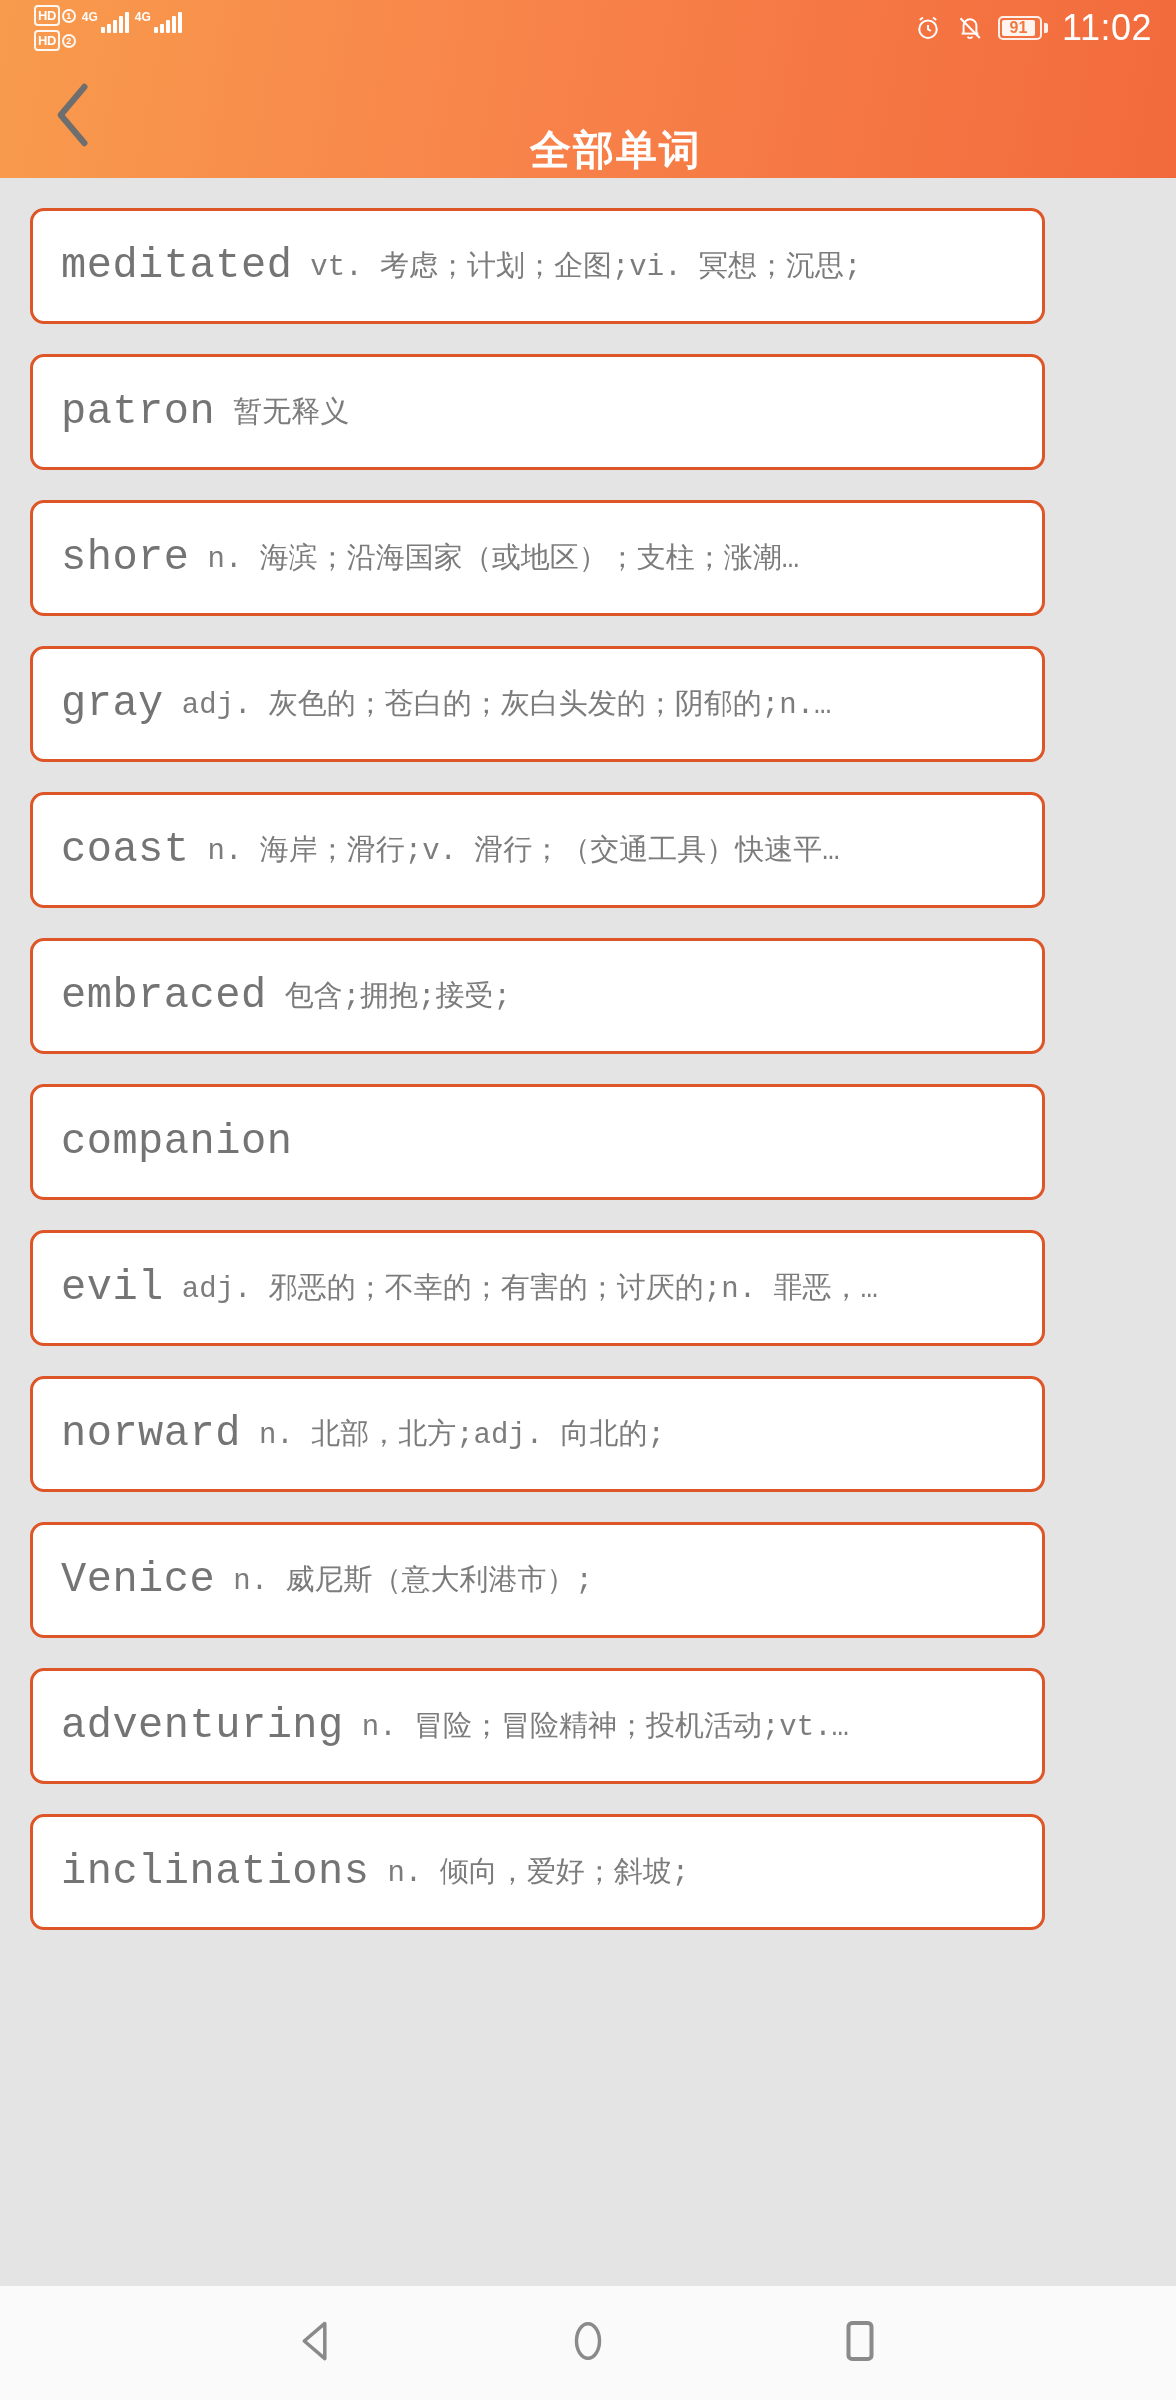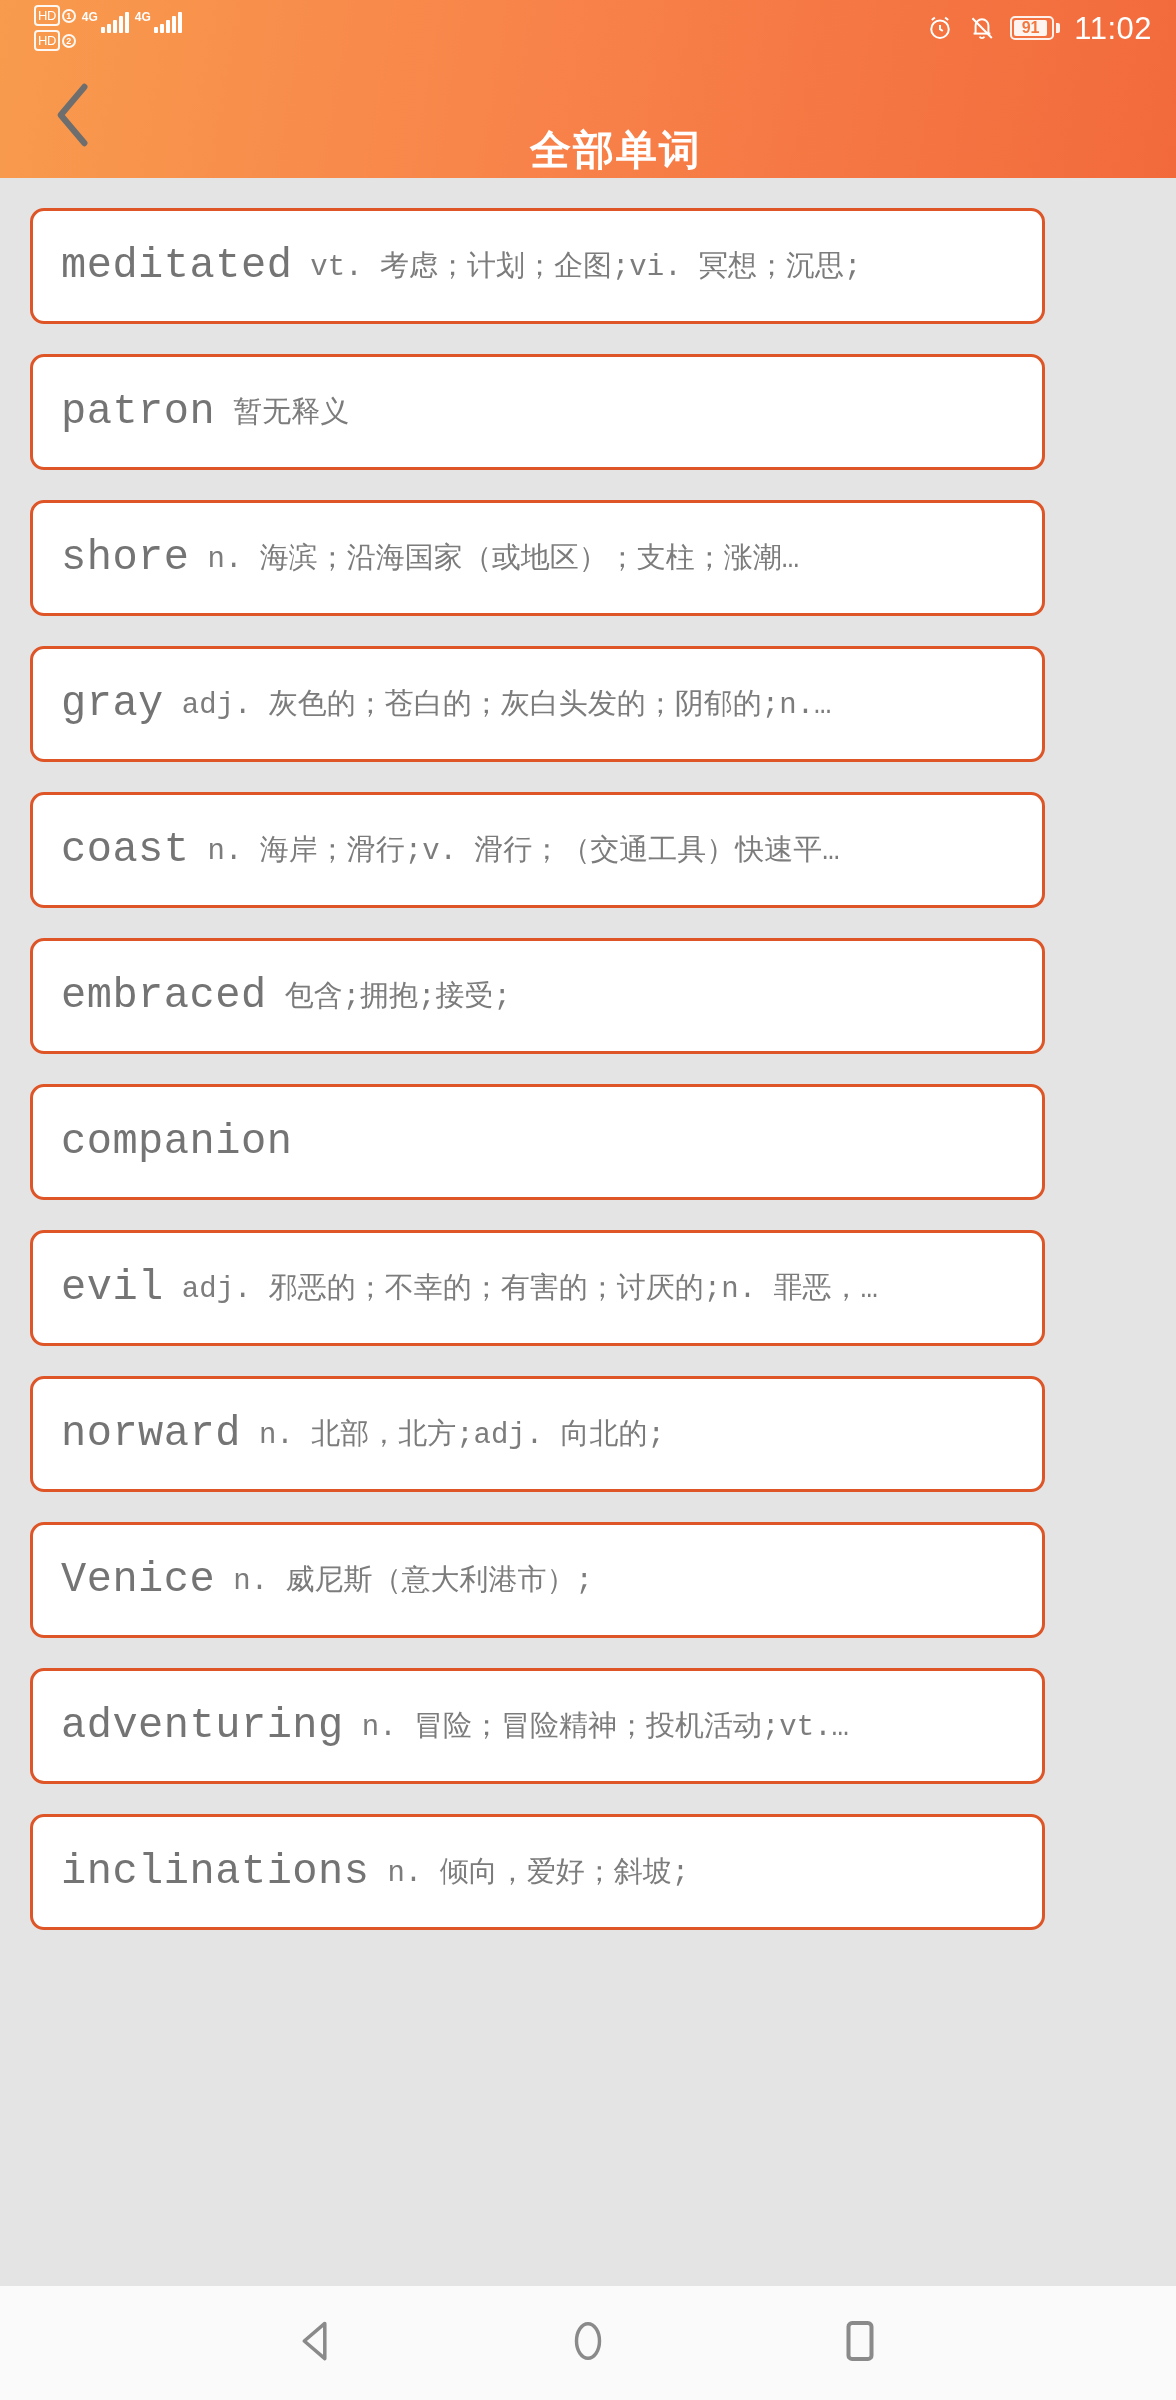--- a/index.html
+++ b/index.html
@@ -20,21 +20,21 @@
     display:flex; align-items:center; justify-content:space-between;
     padding:0 24px 0 34px;
   }
   .sb-left { display:flex; align-items:flex-start; gap:6px; }
   .hd-stack { display:flex; flex-direction:column; gap:4px; }
   .hd-badge {
     display:flex; align-items:center; gap:2px;
   }
   .hd-box {
     border:2px solid rgba(255,255,255,.92); border-radius:4px;
-    font-size:13px; line-height:1; color:#fff; font-weight:400;
+    font-size:13px; line-height:1; color:#fff; font-weight:700;
     padding:2px 2px; letter-spacing:-0.5px;
   }
   .hd-num {
     width:14px; height:14px; border-radius:50%;
     border:2px solid rgba(255,255,255,.92);
     font-size:9px; color:#fff; font-weight:700;
     display:flex; align-items:center; justify-content:center;
   }
   .sig-group { display:flex; align-items:flex-end; gap:3px; margin-top:6px; }
   .sig-label {
@@ -54,21 +54,21 @@
   .batt-body {
     width:44px; height:24px; border:2px solid rgba(255,255,255,.9);
     border-radius:5px; padding:2px; display:flex; align-items:center;
   }
   .batt-fill {
     height:100%; width:91%; background:rgba(255,255,255,.92); border-radius:2px;
     color:#f2783f; font-size:16px; font-weight:700; line-height:1;
     display:flex; align-items:center; justify-content:center;
   }
   .batt-cap { width:4px; height:10px; background:rgba(255,255,255,.9); border-radius:0 2px 2px 0; }
-  .clock { color:#fff; font-size:31px; line-height:1; letter-spacing:.5px; }
+  .clock { color:#fff; font-size:36px; line-height:1; letter-spacing:.5px; }
 
   .appbar {
     position:absolute; top:56px; left:12px; width:100%; height:122px;
     display:flex; align-items:flex-end;padding-left:32px;
   }
   .back-btn {
     position:absolute; left:26px; top:50%; transform:translateY(-50%);
     width:72px; height:72px; display:flex; align-items:center; justify-content:center;
   }
   .page-title {

